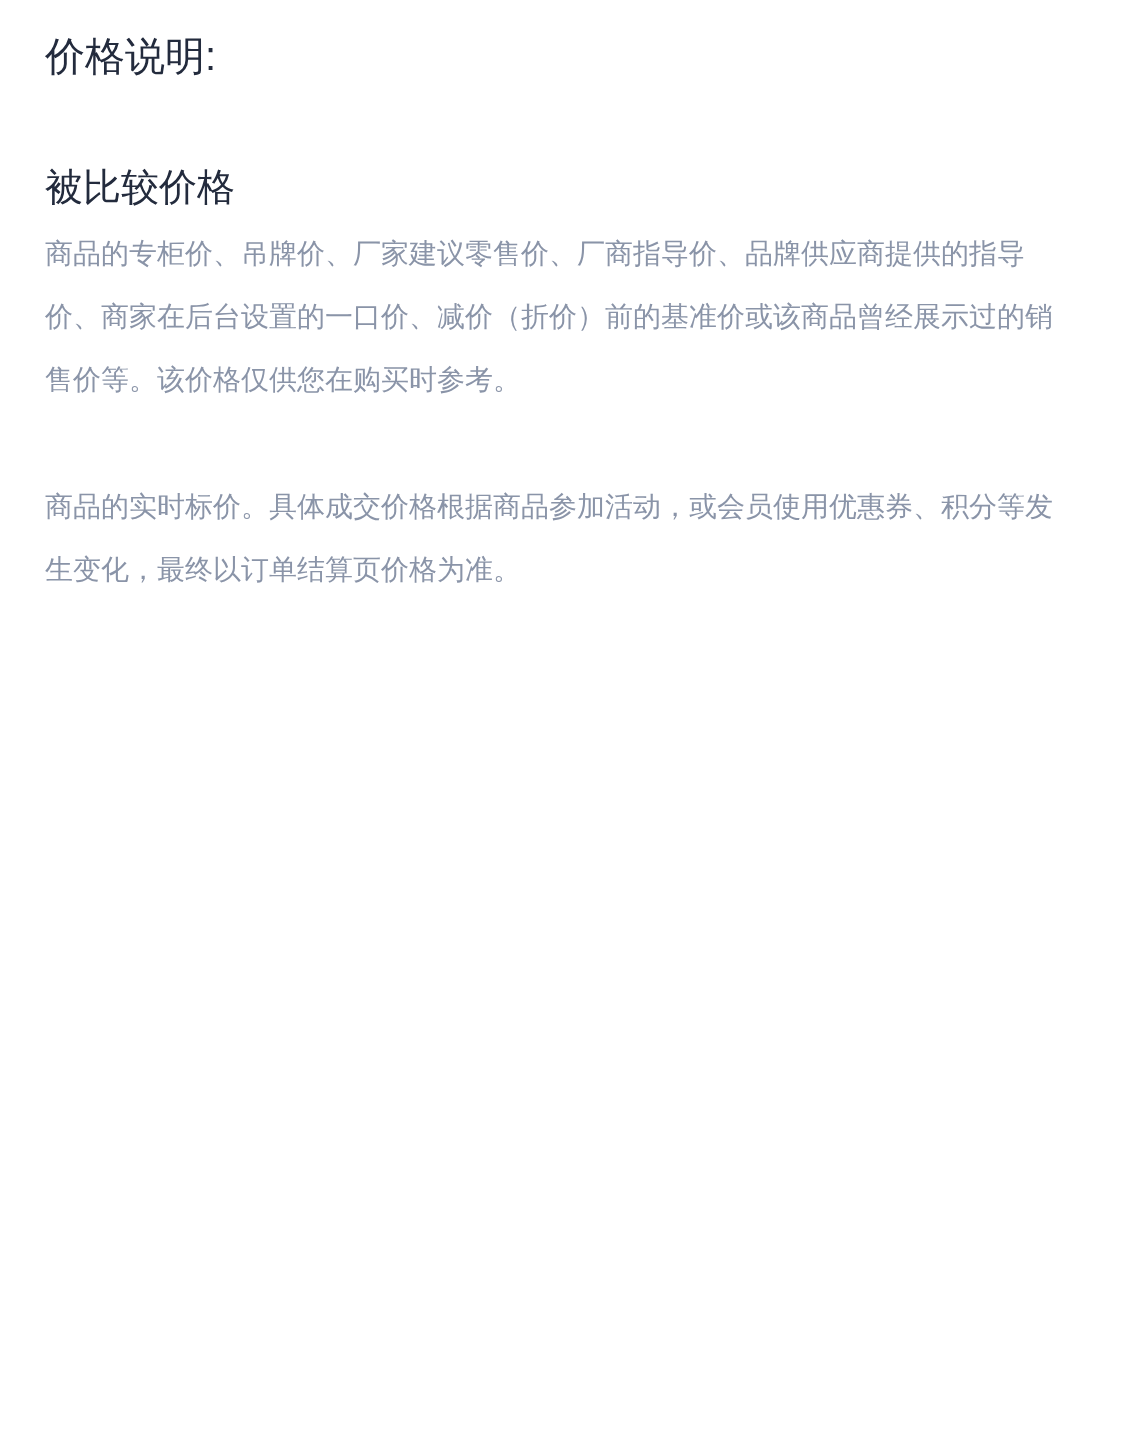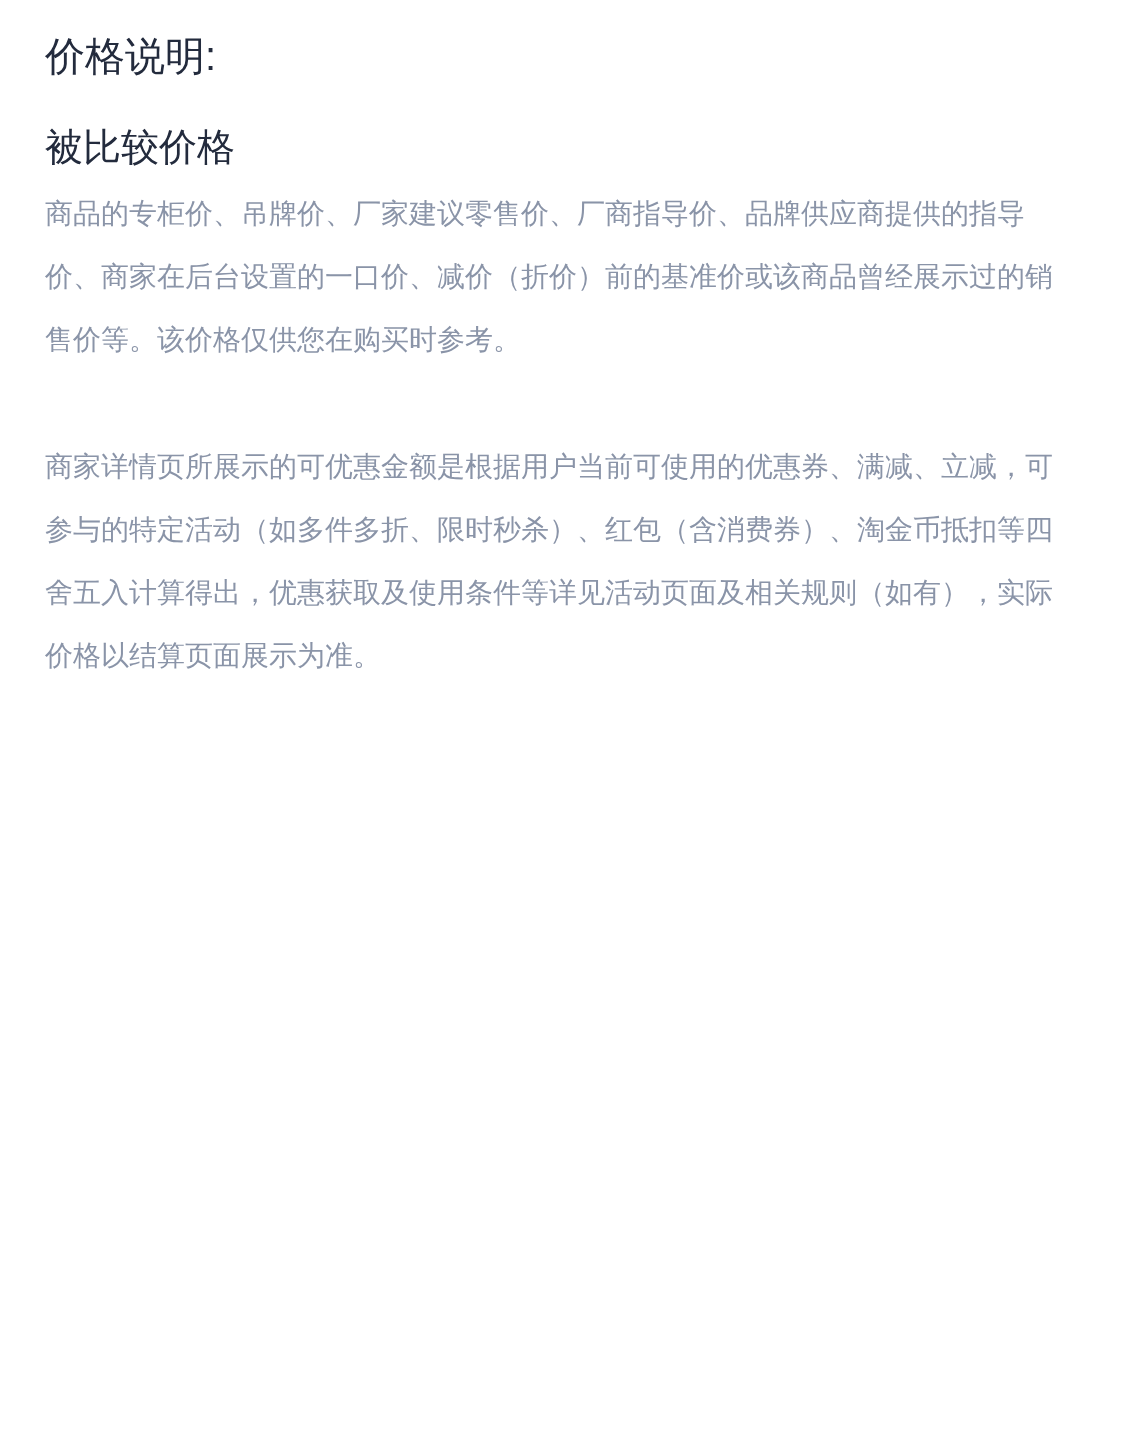--- a/index.html
+++ b/index.html
@@ -19,21 +19,21 @@
     overflow:hidden;
   }
   .page-title{
     margin:0;
     font-size:40px;
     line-height:48px;
     font-weight:500;
     color:var(--heading);
   }
   .section{margin-top:64px;}
-  .section.first{margin-top:44px;}
+  .section.first{margin-top:84px;}
   .section-heading{
     margin:0 0 12px 0;
     font-size:38px;
     line-height:46px;
     font-weight:500;
     color:var(--heading);
   }
   .section-body{
     margin:0;
     font-size:28px;
@@ -51,20 +51,18 @@
 <main class="screen">
 
   <h1 class="page-title">价格说明:</h1>
 
   <section class="section first">
     <h2 class="section-heading">被比较价格</h2>
     <p class="section-body">商品的专柜价、吊牌价、厂家建议零售价、厂商指导价、品牌供应商提供的指导价、商家在后台设置的一口价、减价（折价）前的基准价或该商品曾经展示过的销售价等。该价格仅供您在购买时参考。</p>
   </section>
 
   <section class="section">
+    <p class="section-body">商品的实时标价。具体成交价格根据商品参加活动，或会员使用优惠券、积分等发生变化，最终以订单结算页价格为准。</p>
   </section>
 
-  <section class="section">
-    <p class="section-body">商家详情页所展示的可优惠金额是根据用户当前可使用的优惠券、满减、立减，可参与的特定活动（如多件多折、限时秒杀）、红包（含消费券）、淘金币抵扣等四舍五入计算得出，优惠获取及使用条件等详见活动页面及相关规则（如有），实际价格以结算页面展示为准。</p>
-  </section>
 
 
 </main>
 
 </body></html>

